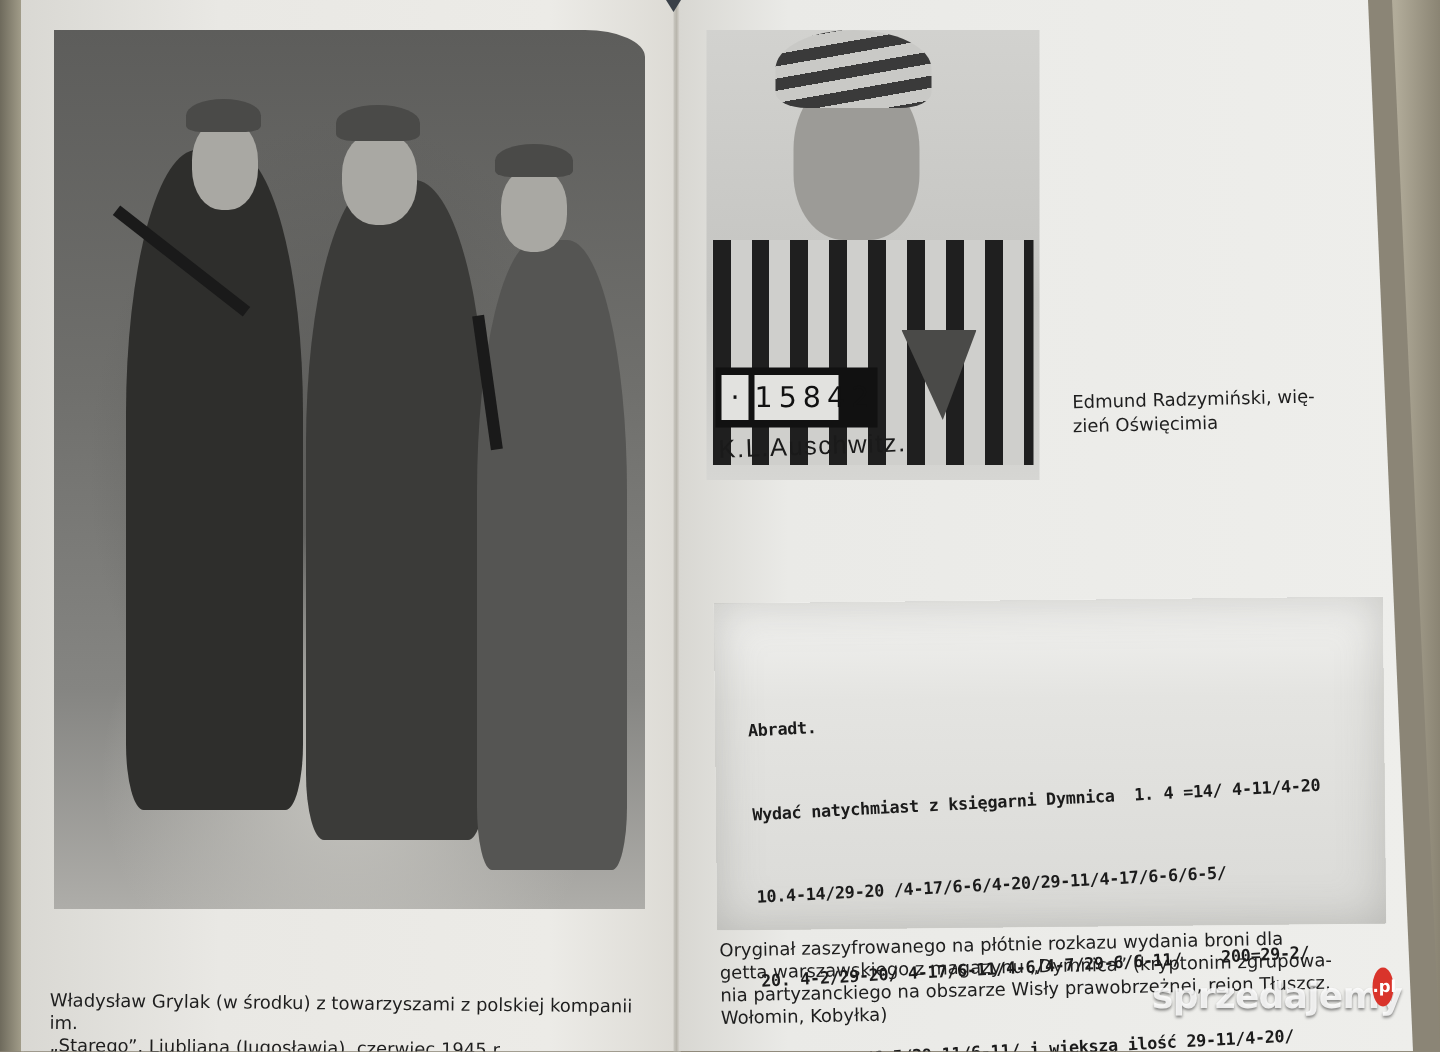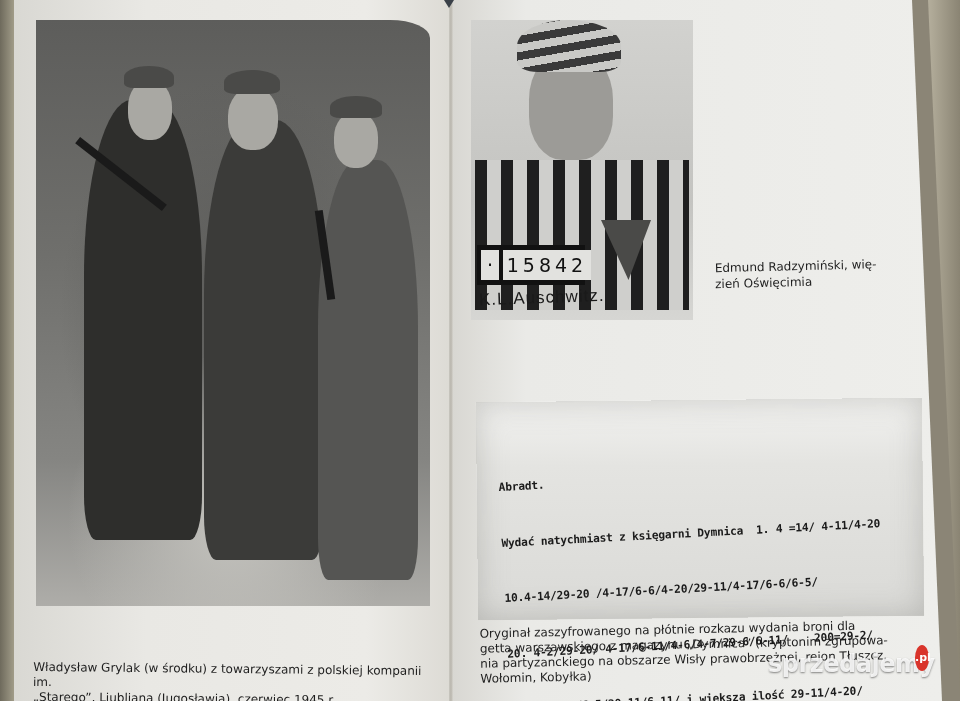--- a/index.html
+++ b/index.html
@@ -130,21 +130,21 @@
   <div>„Starego”, Ljubljana (Jugosławia), czerwiec 1945 r.</div>
 </div>
 
 <div class="photo photo-prisoner">
   <div class="stripes"></div>
   <div class="p-head"></div>
   <div class="p-cap"></div>
   <div class="triangle"></div>
   <div class="number-plate">
     <div class="cell" style="left:4px;width:18px;">·</div>
-    <div class="cell" style="left:26px;width:88px;letter-spacing:4px;">15842</div>
+    <div class="cell" style="left:26px;width:56px;letter-spacing:4px;">15842</div>
   </div>
   <div class="camp-label">K.L.Auschwitz.</div>
 </div>
 
 <div class="caption cap-prisoner">
   <div>Edmund Radzymiński, wię-</div>
   <div>zień Oświęcimia</div>
 </div>
 
 <div class="doc-photo">

